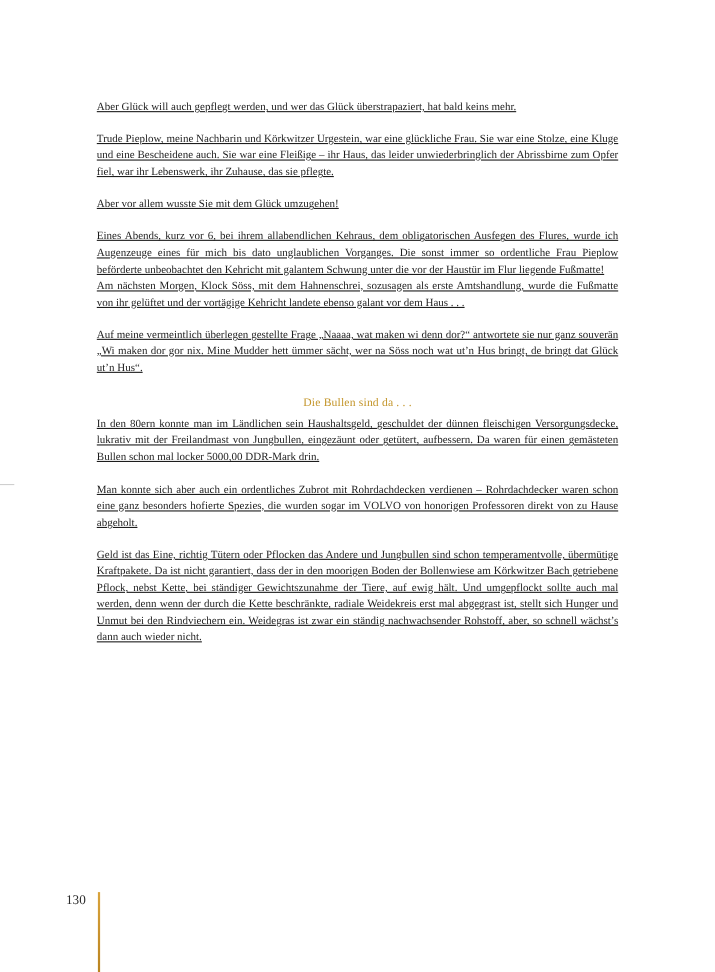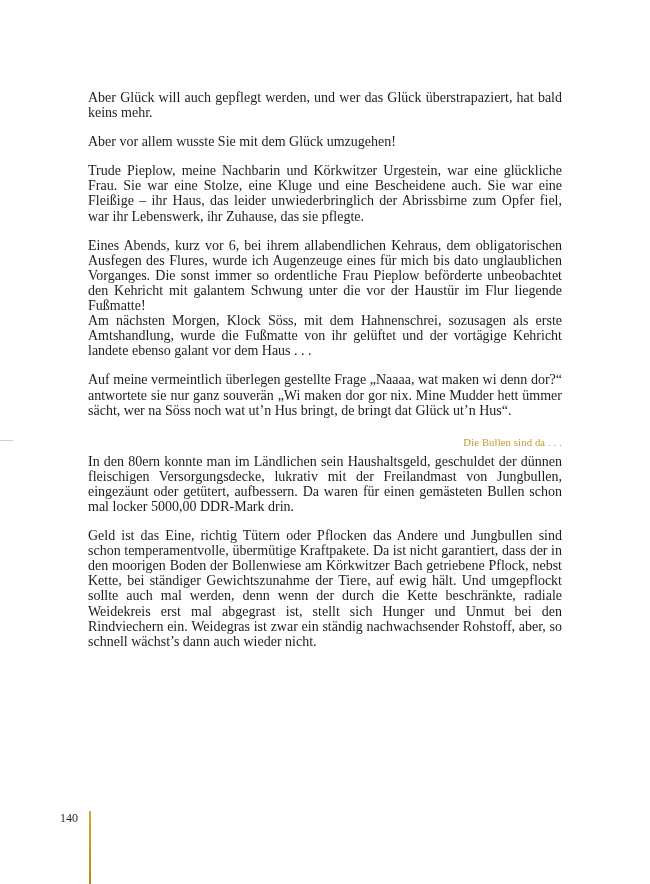--- a/index.html
+++ b/index.html
@@ -35,39 +35,40 @@
 
   .text-column {
     position: absolute;
     left: 88px;
     top: 90px;
     width: 474px;
   }
 
   p.para {
     margin: 0 0 14px 0;
-    font-size: 14px;
+    font-size: 10px;
     line-height: 15.1px;
     text-align: justify;
     text-justify: inter-word;
     hyphens: none;
     color: #1d1d1d;
+    text-decoration: underline;
   }
 
   
   p.para.tight {
     margin-bottom: 0;
   }
 
   h2.section-heading {
     margin: 17px 0 4px 0;
     font-size: 10.6px;
     line-height: 15px;
     font-weight: normal;
-    text-align: right;
+    text-align: center;
     color: #c4962c;
     letter-spacing: 0.15px;
   }
 
   .folio {
     position: absolute;
     left: 60px;
     top: 810px;
     width: 28px;
     text-align: left;
@@ -89,38 +90,39 @@
 <body>
 
 <div class="page">
 
   <div class="edge-tick"></div>
 
   <div class="text-column">
 
     <p class="para">Aber Glück will auch gepflegt werden, und wer das Glück überstrapaziert, hat bald keins mehr.</p>
 
+    <p class="para">Trude Pieplow, meine Nachbarin und Körkwitzer Urgestein, war eine glückliche Frau. Sie war eine Stolze, eine Kluge und eine Bescheidene auch. Sie war eine Fleißige – ihr Haus, das leider unwiederbringlich der Abrissbirne zum Opfer fiel, war ihr Lebenswerk, ihr Zuhause, das sie pflegte.</p>
+
     <p class="para">Aber vor allem wusste Sie mit dem Glück umzugehen!</p>
-
-    <p class="para">Trude Pieplow, meine Nachbarin und Körkwitzer Urgestein, war eine glückliche Frau. Sie war eine Stolze, eine Kluge und eine Bescheidene auch. Sie war eine Fleißige – ihr Haus, das leider unwiederbringlich der Abrissbirne zum Opfer fiel, war ihr Lebenswerk, ihr Zuhause, das sie pflegte.</p>
 
     <p class="para tight">Eines Abends, kurz vor 6, bei ihrem allabendlichen Kehraus, dem obligatorischen Ausfegen des Flures, wurde ich Augenzeuge eines für mich bis dato unglaublichen Vorganges. Die sonst immer so ordentliche Frau Pieplow beförderte unbeobachtet den Kehricht mit galantem Schwung unter die vor der Haustür im Flur liegende Fußmatte!</p>
 
     <p class="para">Am nächsten Morgen, Klock Söss, mit dem Hahnenschrei, sozusagen als erste Amtshandlung, wurde die Fußmatte von ihr gelüftet und der vortägige Kehricht landete ebenso galant vor dem Haus . . .</p>
 
     <p class="para">Auf meine vermeintlich überlegen gestellte Frage „Naaaa, wat maken wi denn dor?“ antwortete sie nur ganz souverän „Wi maken dor gor nix. Mine Mudder hett ümmer sächt, wer na Söss noch wat ut’n Hus bringt, de bringt dat Glück ut’n Hus“.</p>
 
 
     <h2 class="section-heading">Die Bullen sind da . . .</h2>
 
     <p class="para">In den 80ern konnte man im Ländlichen sein Haushaltsgeld, geschuldet der dünnen fleischigen Versorgungsdecke, lukrativ mit der Freilandmast von Jungbullen, eingezäunt oder getütert, aufbessern. Da waren für einen gemästeten Bullen schon mal locker 5000,00 DDR-Mark drin.</p>
 
+    <p class="para">Man konnte sich aber auch ein ordentliches Zubrot mit Rohrdachdecken verdienen – Rohrdachdecker waren schon eine ganz besonders hofierte Spezies, die wurden sogar im VOLVO von honorigen Professoren direkt von zu Hause abgeholt.</p>
 
     <p class="para tight">Geld ist das Eine, richtig Tütern oder Pflocken das Andere und Jungbullen sind schon temperamentvolle, übermütige Kraftpakete. Da ist nicht garantiert, dass der in den moorigen Boden der Bollenwiese am Körkwitzer Bach getriebene Pflock, nebst Kette, bei ständiger Gewichtszunahme der Tiere, auf ewig hält. Und umgepflockt sollte auch mal werden, denn wenn der durch die Kette beschränkte, radiale Weidekreis erst mal abgegrast ist, stellt sich Hunger und Unmut bei den Rindviechern ein. Weidegras ist zwar ein ständig nachwachsender Rohstoff, aber, so schnell wächst’s dann auch wieder nicht.</p>
 
 
   </div>
 
-  <div class="folio">140</div>
+  <div class="folio">130</div>
 
   <div class="folio-rule"></div>
 
 </div>
 
 </body></html>

